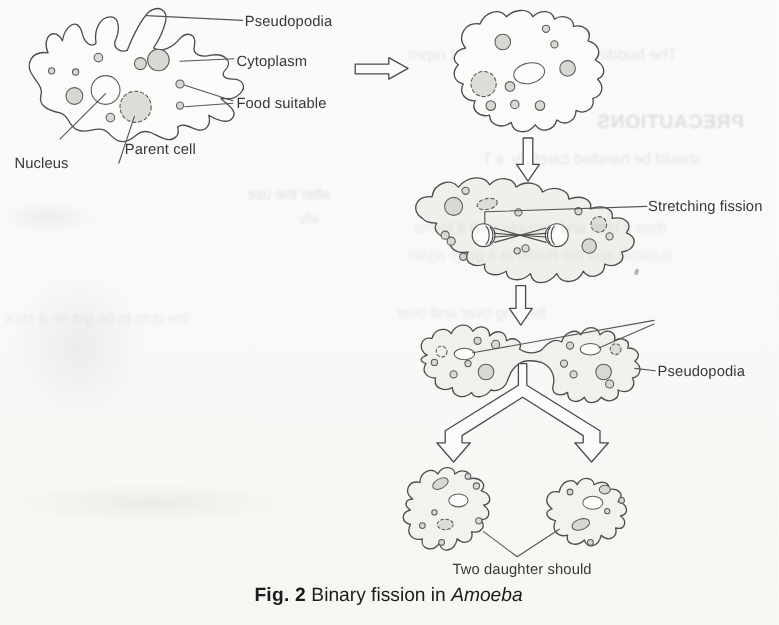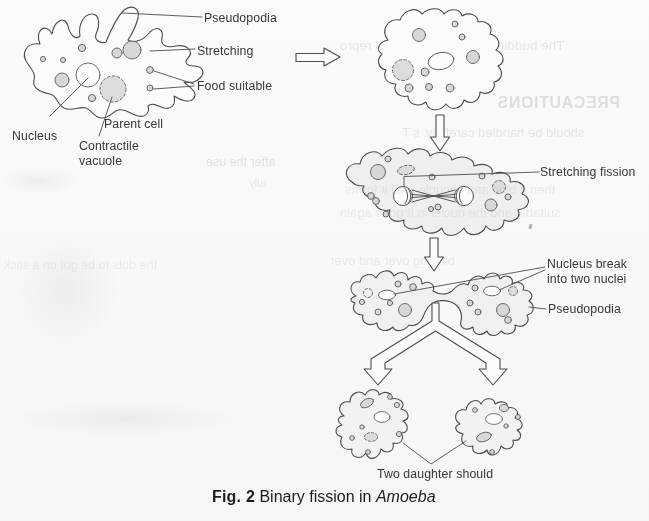--- a/index.html
+++ b/index.html
@@ -230,27 +230,25 @@
 
       <polyline stroke="#565656" stroke-width=".95" points="403,443 431,464 466,441"></polyline>
     </g>
   </svg>
 
   <div class="ghost over" style="left:345px;top:182px;font-size:13px;opacity:.10;">then it bloc and vacuole until it forms</div>
   <div class="ghost over" style="left:340px;top:205px;font-size:13px;opacity:.09;">suitable and the nuclei in it goes again</div>
   <div class="fleck" style="left:529px;top:224px;"></div>
 
   <div class="lbl" style="left:204px;top:11px;">Pseudopodia</div>
-  <div class="lbl" style="left:197px;top:44px;">Stretching</div>
+  <div class="lbl" style="left:197px;top:44px;">Cytoplasm</div>
   <div class="lbl" style="left:197px;top:79px;">Food suitable</div>
   <div class="lbl" style="left:12px;top:117px;margin-top:12px;">Nucleus</div>
   <div class="lbl" style="left:104px;top:117px;">Parent cell</div>
-  <div class="lbl wrap" style="left:79px;top:139px;width:74px;">Contractile vacuole</div>
   <div class="lbl" style="left:540px;top:165px;">Stretching fission</div>
-  <div class="lbl wrap" style="left:547px;top:257px;width:98px;">Nucleus break into two nuclei</div>
   <div class="lbl" style="left:548px;top:302px;">Pseudopodia</div>
   <div class="lbl" style="left:377px;top:467px;">Two daughter should</div>
 
   <div class="caption">
     <span class="fig">Fig. 2</span>
     <span>Binary fission in</span>
     <span class="species">Amoeba</span>
   </div>
 
 </div>

